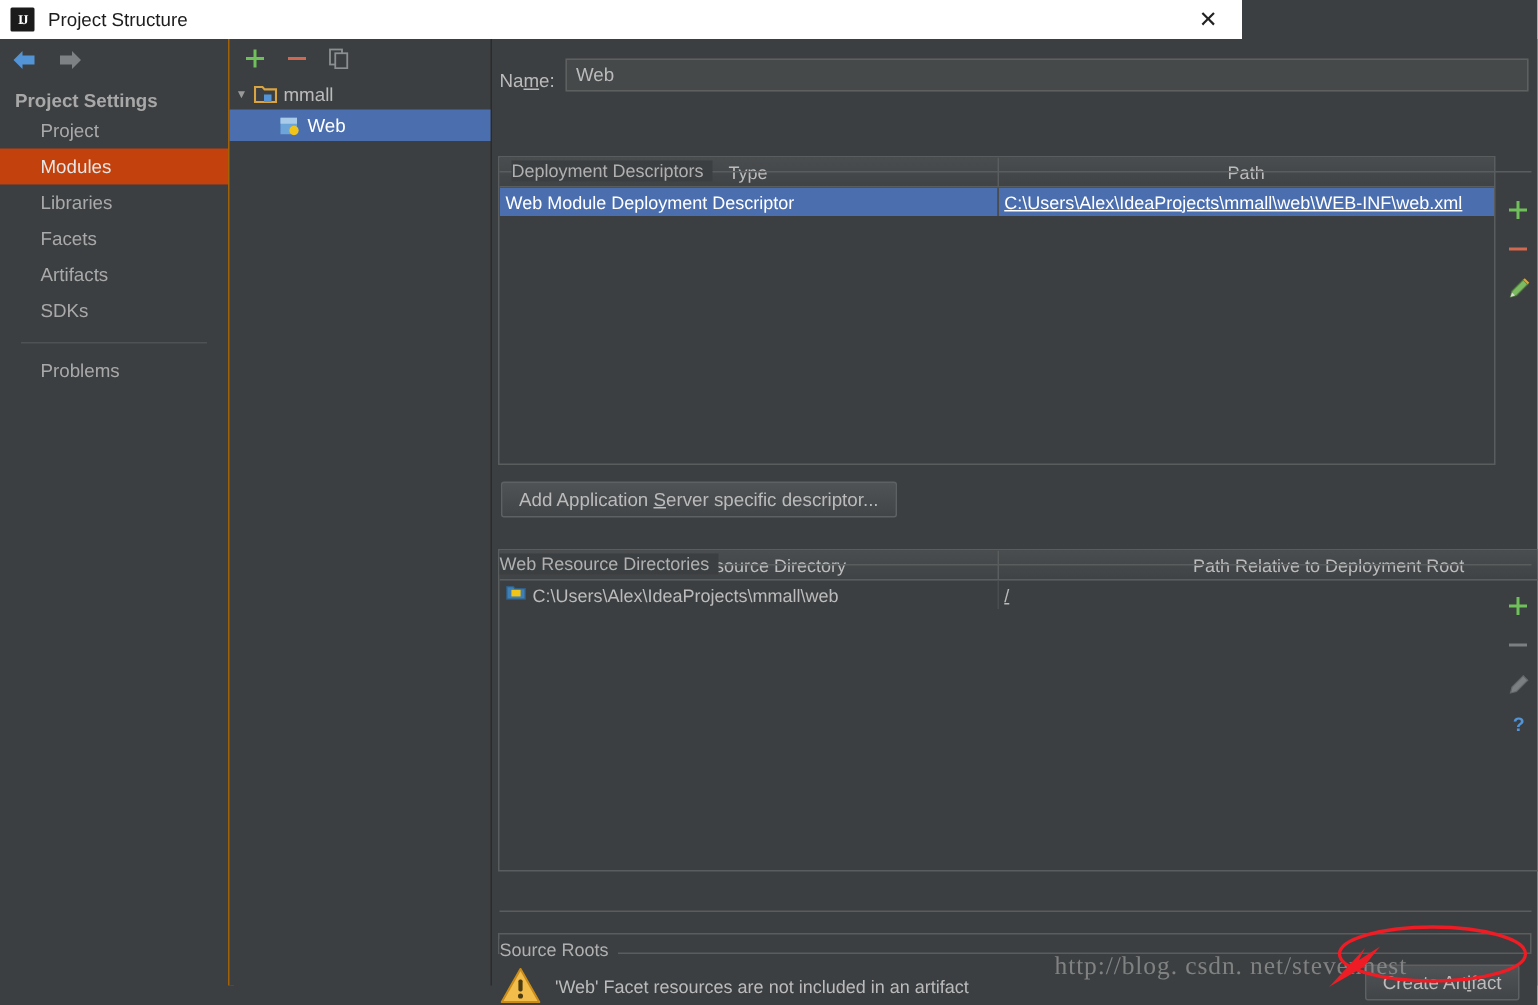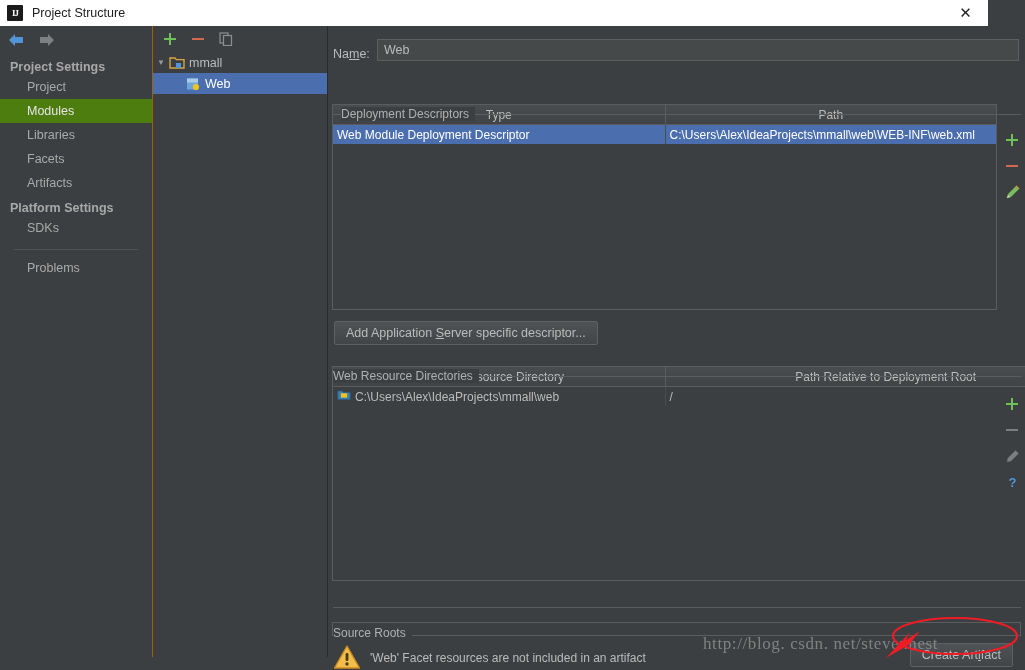--- a/index.html
+++ b/index.html
@@ -18,21 +18,21 @@
     overflow: hidden;
     background: #3c3f41;
     font-size: 12px;
     color: #bbbbbb;
   }
 
   
   .titlebar {
     position: absolute;
     left: 0; top: 0;
-    width: 988px;
+    width: 828px;
     height: 26px;
     background: #ffffff;
     border-bottom: 1px solid #d6d6d6;
     display: flex;
     align-items: center;
   }
   .titlebar-icon {
     width: 16px; height: 16px;
     margin-left: 7px;
     background: #1b1b1b;
@@ -102,21 +102,21 @@
   .sb-item {
     height: 24px;
     line-height: 24px;
     padding-left: 27px;
     font-size: 12.5px;
     color: #a9a9a9;
     cursor: default;
     white-space: nowrap;
   }
   .sb-item.selected {
-    background: #4d7c0f;
+    background: #c2410c;
     color: #e6e6e6;
   }
   .sb-sep {
     margin: 9px 14px 6px 14px;
     border-top: 1px solid #4e5254;
   }
 
   
   .tree-panel {
     position: absolute;
@@ -233,21 +233,21 @@
   .tbl td {
     height: 19px;
     font-size: 12px;
     color: #bbbbbb;
     padding: 0 4px;
     border-right: 1px solid #4a4d4f;
     overflow: hidden;
     white-space: nowrap;
     text-overflow: clip;
   }
-  .tbl td:last-child { border-right: none; }
+  .tbl td:last-child { border-right: none; text-decoration: underline; }
   .tbl tr.sel td { background: #4b6eaf; color: #ffffff; margin-top: 41px; }
   .cell-inner { display: flex; align-items: center; gap: 4px; }
 
   
   .vtoolbar {
     position: absolute;
     width: 26px;
     display: flex;
     flex-direction: column;
     align-items: center;
@@ -353,21 +353,20 @@
       <div>
         <div class="sb-group">Project Settings</div>
         <div class="sb-item">Project</div>
         <div class="sb-item selected">Modules</div>
         <div class="sb-item">Libraries</div>
         <div class="sb-item">Facets</div>
         <div class="sb-item">Artifacts</div>
       </div>
 
       <div>
-        <div class="sb-group">Platform Settings</div>
         <div class="sb-item">SDKs</div>
       </div>
 
       <div class="sb-sep"></div>
 
       <div class="sb-item">Problems</div>
     </div>
 
     <div class="tree-panel">
       <div class="tree-toolbar">

